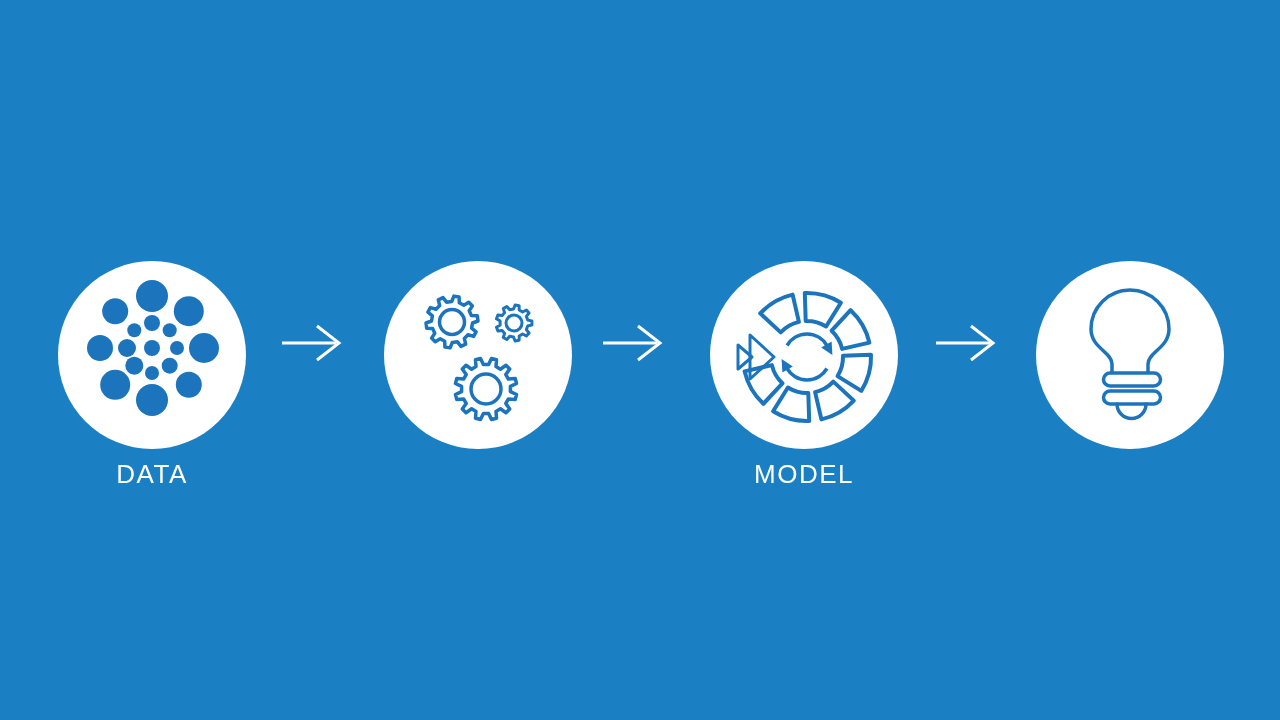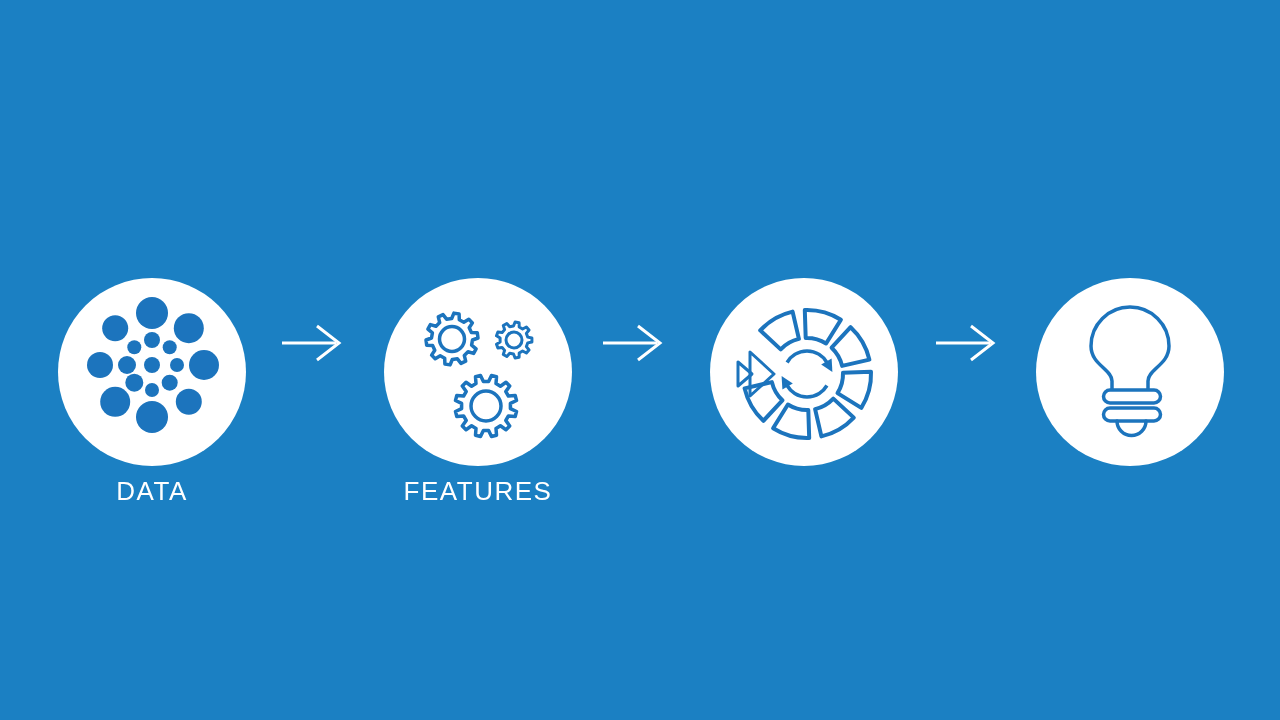--- a/index.html
+++ b/index.html
@@ -3,21 +3,21 @@
 <meta charset="utf-8">
 <style>
   html,body{margin:0;padding:0;background:#0e1620;}
   .canvas{
     position:relative;
     width:1280px;height:720px;
     background:var(--bg,#1b80c3);
     overflow:hidden;
     font-family:"Liberation Sans",sans-serif;
   }
-  .stage{position:absolute;top:278px;width:220px;height:240px;}
+  .stage{position:absolute;top:261px;width:220px;height:240px;}
   .circle{
     position:relative;
     width:188px;height:188px;margin:0 auto;
     border-radius:50%;
     background:var(--circle,#ffffff);
   }
   .circle svg{position:absolute;left:0;top:0;}
   .stage-label{
     margin-top:10px;
     text-align:center;
@@ -79,21 +79,20 @@
     <div class="circle">
       <svg width="188" height="188" viewBox="0 0 188 188">
           <path class="ic" stroke-width="3.5" d="M88.5 62.0L94.0 60.0L93.3 54.8L87.4 54.4L85.2 49.8L88.4 44.9L84.8 41.2L79.8 44.2L75.3 41.8L75.1 36.0L69.9 35.1L67.7 40.5L62.6 41.2L59.0 36.6L54.3 38.9L55.7 44.6L52.0 48.2L46.4 46.6L43.9 51.2L48.4 54.9L47.5 60.0L42.0 62.0L42.7 67.2L48.6 67.6L50.8 72.2L47.6 77.1L51.2 80.8L56.2 77.8L60.7 80.2L60.9 86.0L66.1 86.9L68.3 81.5L73.4 80.8L77.0 85.4L81.7 83.1L80.3 77.4L84.0 73.8L89.6 75.4L92.1 70.8L87.6 67.1Z"></path>
           <circle class="ic" stroke-width="3.5" cx="68" cy="61" r="12.5"></circle>
           <path class="ic" stroke-width="3" d="M143.7 64.9L147.9 64.0L147.9 60.0L143.7 59.1L142.4 55.4L145.0 52.0L142.4 49.0L138.6 51.0L135.2 49.0L135.1 44.7L131.1 44.0L129.5 48.0L125.7 48.7L122.8 45.5L119.3 47.5L120.6 51.6L118.1 54.6L113.9 54.0L112.5 57.8L116.1 60.1L116.1 63.9L112.5 66.2L113.9 70.0L118.1 69.4L120.6 72.4L119.3 76.5L122.8 78.5L125.7 75.3L129.5 76.0L131.1 80.0L135.1 79.3L135.2 75.0L138.6 73.0L142.4 75.0L145.0 72.0L142.4 68.6Z"></path>
           <circle class="ic" stroke-width="3" cx="130" cy="62" r="8"></circle>
           <path class="ic" stroke-width="3.5" d="M126.4 125.4L132.5 122.5L131.2 117.5L124.4 118.0L121.8 113.6L125.7 108.0L122.0 104.3L116.4 108.2L112.0 105.6L112.5 98.8L107.5 97.5L104.6 103.6L99.4 103.6L96.5 97.5L91.5 98.8L92.0 105.6L87.6 108.2L82.0 104.3L78.3 108.0L82.2 113.6L79.6 118.0L72.8 117.5L71.5 122.5L77.6 125.4L77.6 130.6L71.5 133.5L72.8 138.5L79.6 138.0L82.2 142.4L78.3 148.0L82.0 151.7L87.6 147.8L92.0 150.4L91.5 157.2L96.5 158.5L99.4 152.4L104.6 152.4L107.5 158.5L112.5 157.2L112.0 150.4L116.4 147.8L122.0 151.7L125.7 148.0L121.8 142.4L124.4 138.0L131.2 138.5L132.5 133.5L126.4 130.6Z"></path>
           <circle class="ic" stroke-width="3.5" cx="102" cy="128" r="15"></circle>
         </svg>
     </div>
-    <div class="stage-label">FEATURES</div>
   </div>
 
   <svg class="arrow" style="left:602px" width="62" height="44" viewBox="0 0 62 44">
     <line class="aw" x1="1" y1="22" x2="55" y2="22" stroke-width="3"></line>
     <polyline class="aw" points="36,5 58,22 36,39" stroke-width="3" stroke-linejoin="miter"></polyline>
   </svg>
 
   <div class="stage" style="left:694px">
     <div class="circle">
       <svg width="188" height="188" viewBox="0 0 188 188">
@@ -105,20 +104,21 @@
           <path class="ic" stroke-width="4" d="M63.1 150.3A64 64 0 0 0 99.2 160.0L98.3 132.0A36 36 0 0 1 77.9 126.5Z"></path>
           <path class="ic" stroke-width="4" d="M34.6 110.4A64 64 0 0 0 53.4 142.8L72.4 122.3A36 36 0 0 1 61.9 104.1Z"></path>
           <path class="ic" stroke-width="3" d="M 40 74 L 40 118 L 64 96 Z"></path>
           <path class="ic" stroke-width="3" d="M 28 84 L 28 108 L 42 96 Z"></path>
           <path class="ic" stroke-width="3.5" d="M77.1 84.5A23 23 0 0 1 116.9 84.5"></path>
           <path class="ic" stroke-width="3.5" d="M116.9 107.5A23 23 0 0 1 77.1 107.5"></path>
           <polygon class="icf" points="122.4,94.0 121.6,80.6 111.2,86.6"></polygon>
           <polygon class="icf" points="71.6,98.0 72.4,111.4 82.8,105.4"></polygon>
         </svg>
     </div>
+    <div class="stage-label">MODEL</div>
   </div>
 
   <svg class="arrow" style="left:935px" width="62" height="44" viewBox="0 0 62 44">
     <line class="aw" x1="1" y1="22" x2="55" y2="22" stroke-width="3"></line>
     <polyline class="aw" points="36,5 58,22 36,39" stroke-width="3" stroke-linejoin="miter"></polyline>
   </svg>
 
   <div class="stage" style="left:1020px">
     <div class="circle">
       <svg width="188" height="188" viewBox="0 0 188 188">

